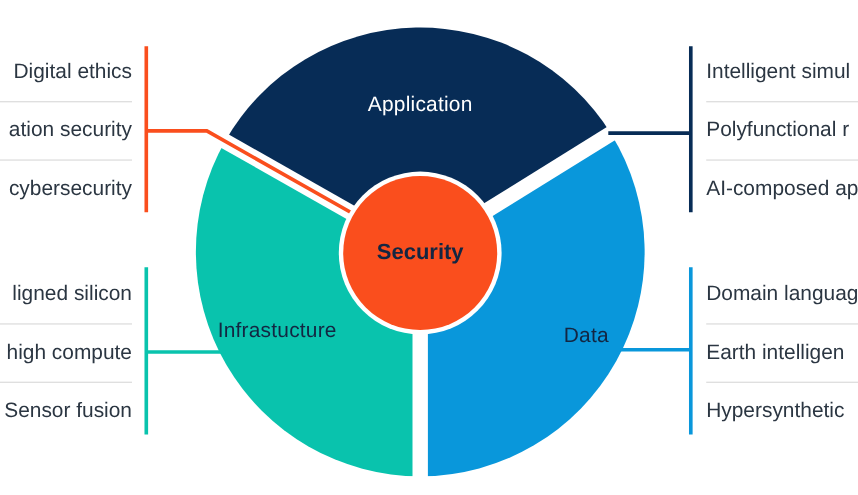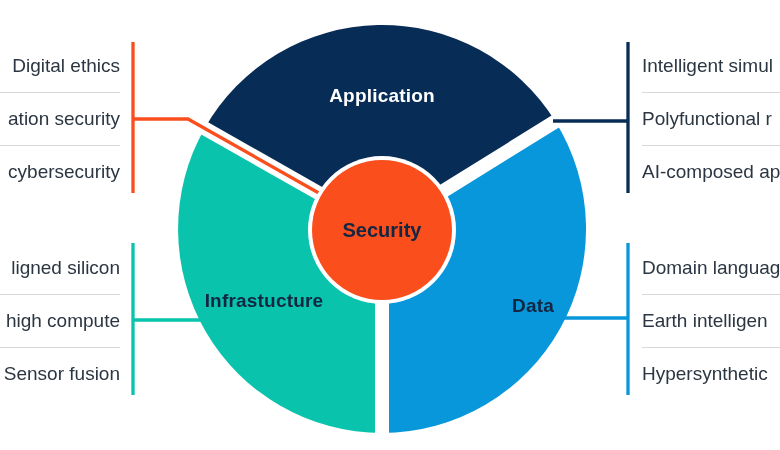--- a/index.html
+++ b/index.html
@@ -6,21 +6,21 @@
   body{
     width:780px;height:450px;overflow:hidden;position:relative;
     background:#ffffff;
     font-family:"Liberation Sans","DejaVu Sans",sans-serif;
   }
   .stage{position:absolute;inset:0;}
   svg{position:absolute;left:0;top:0;}
 
   .seg-label{
     position:absolute;transform:translate(-50%,-50%);
-    font-size:19px;font-weight:bold;letter-spacing:.2px;white-space:nowrap;
+    font-size:19px;font-weight:normal;letter-spacing:.2px;white-space:nowrap;
   }
   .seg-label.light{color:#ffffff;}
   .seg-label.dark{color:#132642;}
   .security-label{
     position:absolute;transform:translate(-50%,-50%);
     font-size:20px;font-weight:bold;color:#132642;white-space:nowrap;
   }
 
   .side-group{position:absolute;display:flex;flex-direction:column;}
   .side-group .row{
@@ -56,21 +56,21 @@
     <path d="M133 42 V193 M133 119 H188 L340 205" fill="none" stroke-width="3.3" stroke="#FA4E1D"></path>
     <path d="M628 42 V193 M628 121 H553" fill="none" stroke-width="3.3" stroke="#072C56"></path>
     <path d="M133 243 V395 M133 320 H205" fill="none" stroke-width="3.3" stroke="#09C3AD"></path>
     <path d="M628 243 V395 M628 318 H560" fill="none" stroke-width="3.3" stroke="#0997DB"></path>
 
     <circle cx="382" cy="230" r="74" fill="#ffffff"></circle>
     <circle cx="382" cy="230" r="70" fill="#FA4E1D"></circle>
   </svg>
 
   <div class="seg-label light" style="left:382px;top:96px;">Application</div>
-  <div class="seg-label dark" style="left:264px;top:301px;">Infrastucture</div>
+  <div class="seg-label dark" style="left:252px;top:301px;">Infrastucture</div>
   <div class="seg-label dark" style="left:500px;top:306px;margin-left:33px;">Data</div>
   <div class="security-label" style="left:382px;top:230px;text-align:center;">Security</div>
 
   <div class="side-group align-right tl">
     <div class="row">Digital ethics</div>
     <div class="divider"></div>
     <div class="row">ation security</div>
     <div class="divider"></div>
     <div class="row">cybersecurity</div>
   </div>

